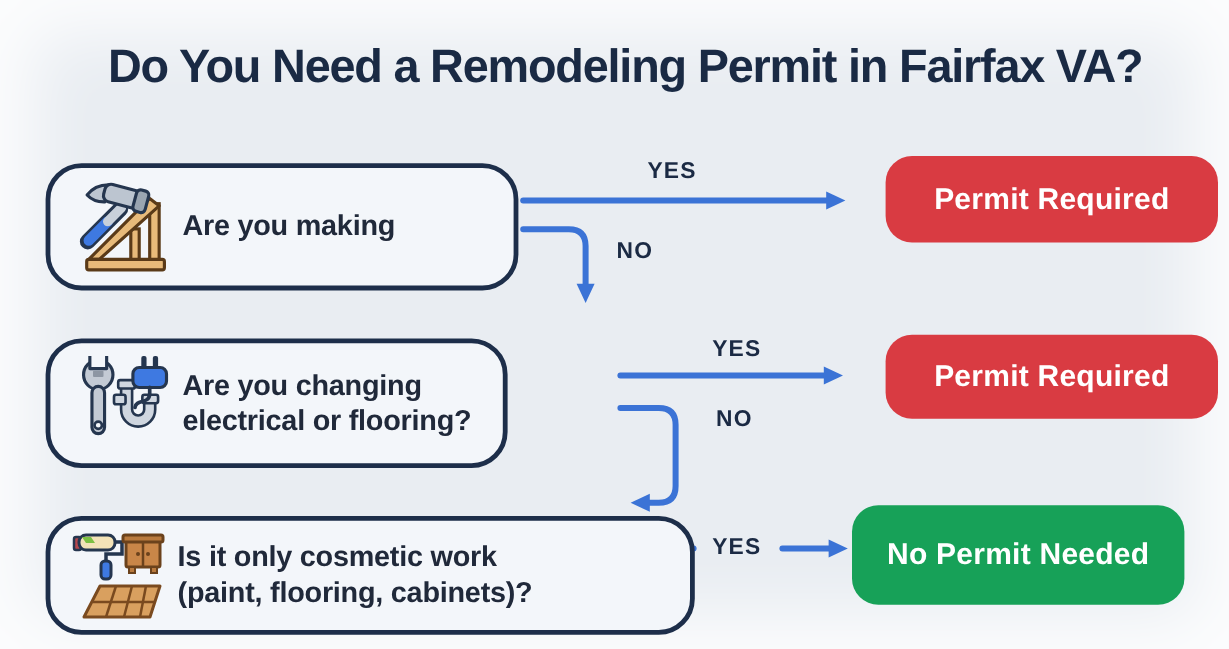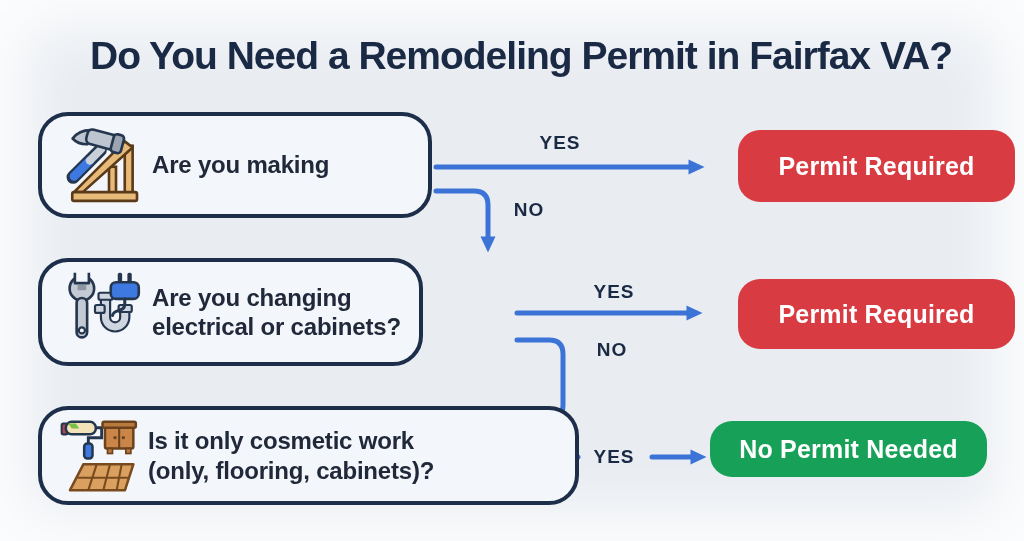--- a/index.html
+++ b/index.html
@@ -31,21 +31,21 @@
     stroke-width:5; fill:none; stroke-linecap:round;
   }
   .edge-arrowhead { fill: var(--arrow-blue, #3b73d6); }
 
   .qbox {
     position:absolute;
     background: var(--box-fill, #f3f6fa);
     border:4px solid var(--box-border, #1d2e4a);
     border-radius:30px;
     display:flex; align-items:center;
-    padding:0 4px 0 18px; gap:8px;
+    padding:0 4px 0 18px; gap:8px;margin-top:24px;
   }
   .qicon { flex:0 0 auto; display:block; line-height:0; }
   .qtext {
     font-size:24px; font-weight:bold; line-height:1.22;
     letter-spacing:-0.2px;
     color: var(--question-text, #20293a);
   }
   .qline { display:block; }
 
   .obox {
@@ -133,21 +133,21 @@
         <g>
           <rect x="66" y="3" width="5" height="12" rx="2" fill="#25364f"></rect>
           <rect x="77" y="3" width="5" height="12" rx="2" fill="#25364f"></rect>
           <rect x="58" y="14" width="32" height="19" rx="6" fill="#3e79e1" stroke="#25364f" stroke-width="3"></rect>
           <path d="M74,33 v6 c0,10 -13,5 -14,13" fill="none" stroke="#25364f" stroke-width="3.5" stroke-linecap="round"></path>
         </g>
       </svg>
     </span>
     <span class="qtext">
       <span class="qline">Are you changing</span>
-      <span class="qline">electrical or cabinets?</span>
+      <span class="qline">electrical or flooring?</span>
     </span>
   </div>
 
   <div class="qbox" style="left:38px; top:406px; width:541px; height:99px;">
     <span class="qicon">
       <svg width="80" height="80" viewBox="0 0 96 96">
         <g>
           <rect x="2" y="9" width="7" height="13" rx="2" fill="#b5474d" stroke="#25364f" stroke-width="2.5"></rect>
           <rect x="7" y="7" width="36" height="15" rx="7" fill="#f3e3b8" stroke="#25364f" stroke-width="3"></rect>
           <path d="M10,9 h9 l4,6 h-9 z" fill="#7cc043"></path>
@@ -167,27 +167,27 @@
           <polygon points="12,89 28,58 88,58 78,89" fill="#d9a05f" stroke="#7a4a1f" stroke-width="3" stroke-linejoin="round"></polygon>
           <line x1="44" y1="58" x2="34" y2="89" stroke="#7a4a1f" stroke-width="2.5"></line>
           <line x1="60" y1="58" x2="52" y2="89" stroke="#7a4a1f" stroke-width="2.5"></line>
           <line x1="74" y1="58" x2="68" y2="89" stroke="#7a4a1f" stroke-width="2.5"></line>
           <line x1="21" y1="74" x2="83" y2="74" stroke="#7a4a1f" stroke-width="2.5"></line>
         </g>
       </svg>
     </span>
     <span class="qtext">
       <span class="qline">Is it only cosmetic work</span>
-      <span class="qline">(only, flooring, cabinets)?</span>
+      <span class="qline">(paint, flooring, cabinets)?</span>
     </span>
   </div>
 
   <div class="obox negative" style="left:710px; top:130px; width:277px; height:72px;">Permit Required</div>
   <div class="obox negative" style="left:710px; top:279px; width:277px; height:70px;">Permit Required</div>
-  <div class="obox positive" style="left:710px; top:421px; width:277px; height:56px;">No Permit Needed</div>
+  <div class="obox positive" style="left:710px; top:421px; width:277px; height:83px;">No Permit Needed</div>
 
   <div class="edge-label" style="left:560px; top:143px;">YES</div>
   <div class="edge-label" style="left:529px; top:210px;">NO</div>
   <div class="edge-label" style="left:614px; top:292px;">YES</div>
   <div class="edge-label" style="left:612px; top:350px;">NO</div>
   <div class="edge-label" style="left:614px; top:457px;">YES</div>
 
 </div>
 
 </body></html>

